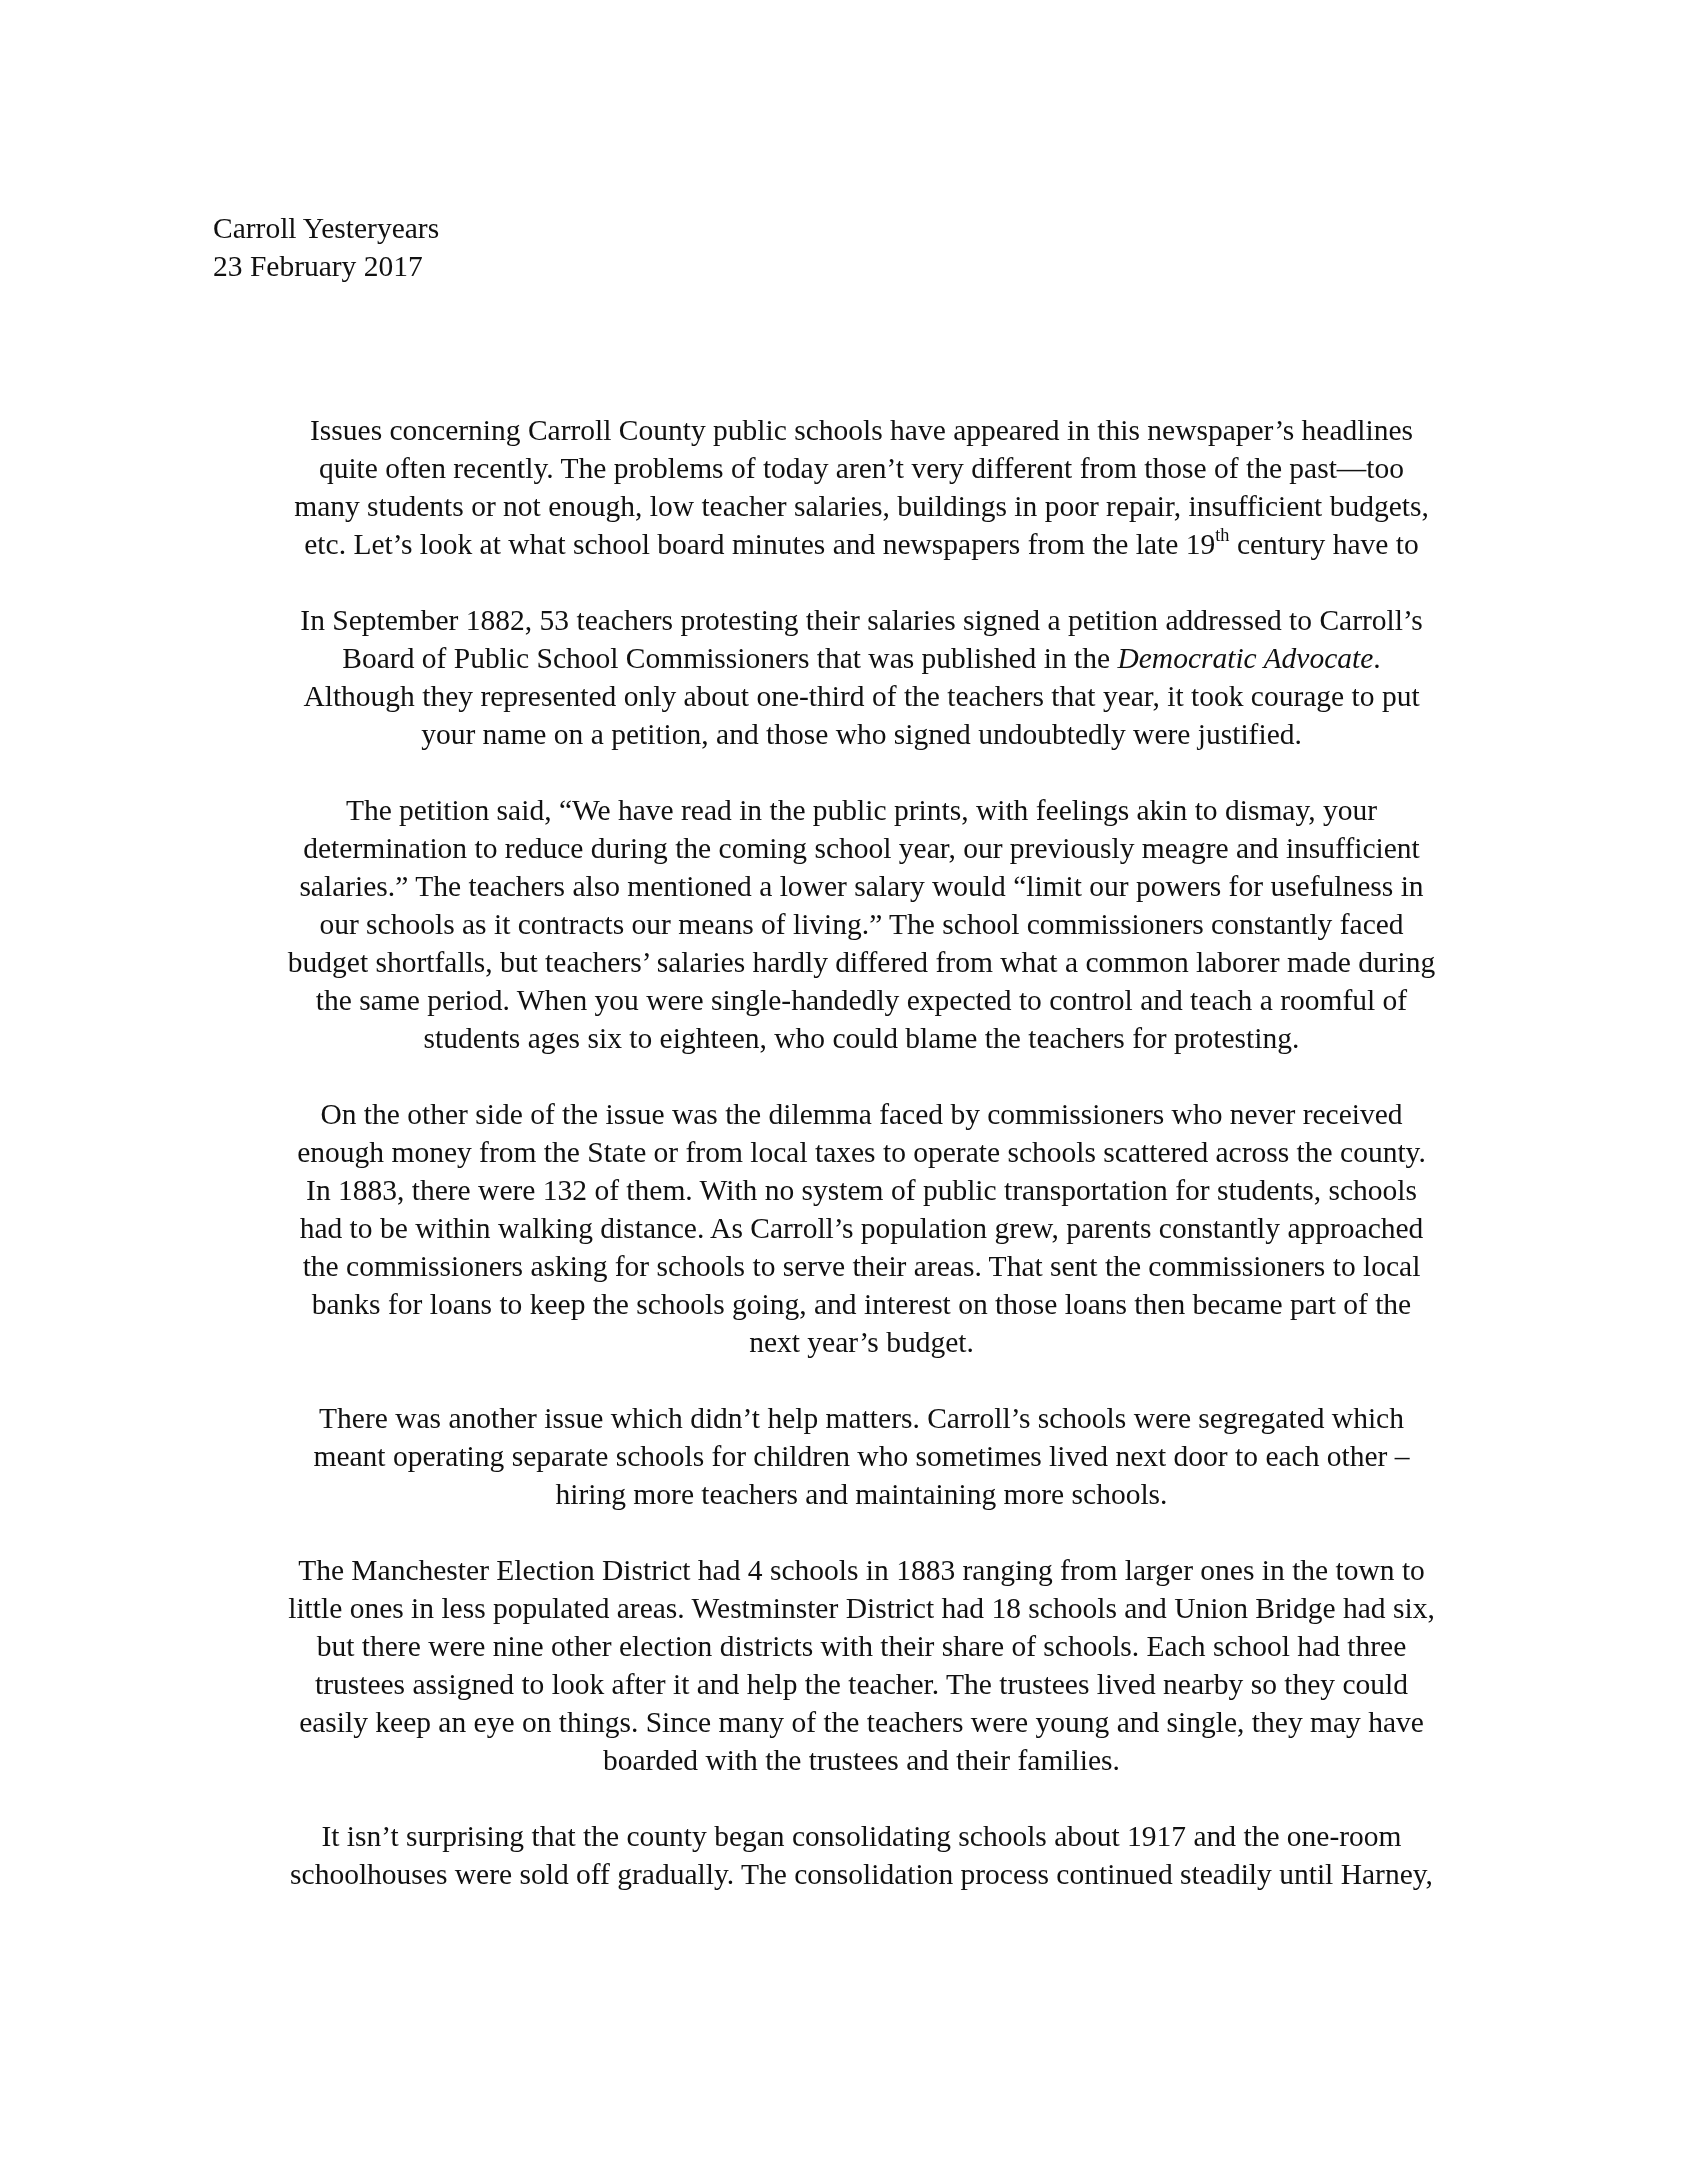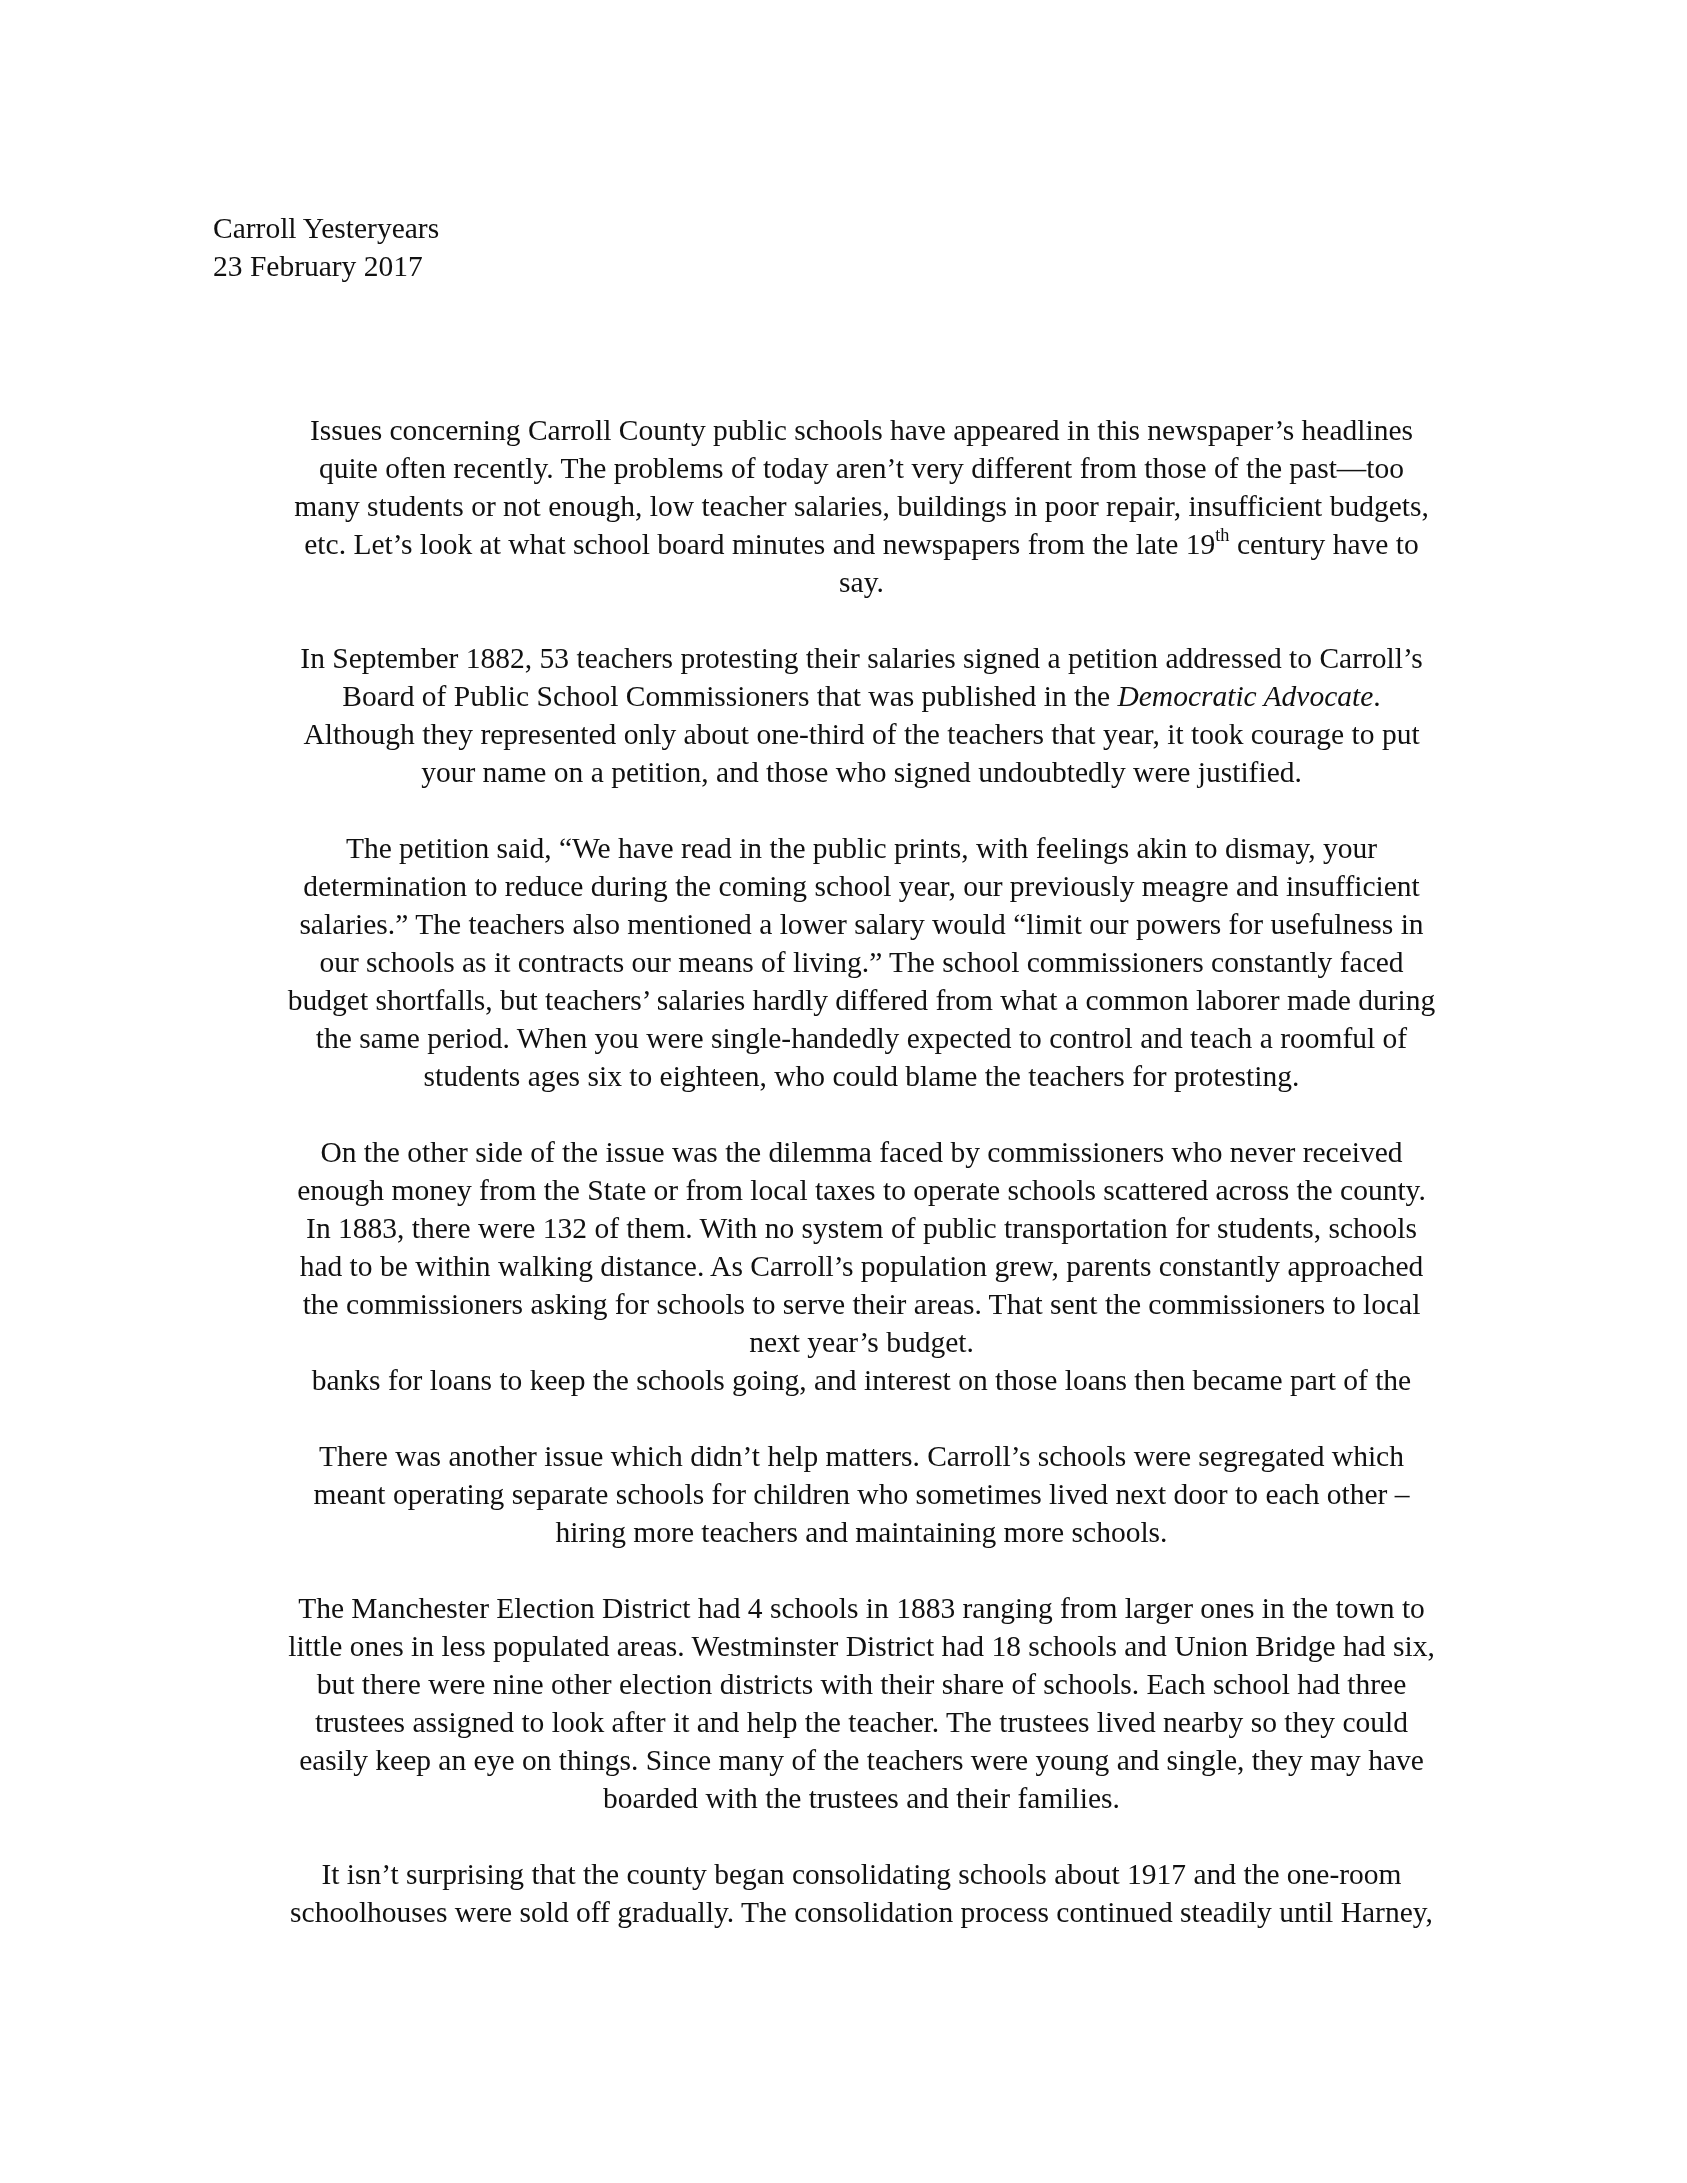--- a/index.html
+++ b/index.html
@@ -42,21 +42,20 @@
   </div>
   <div class="gap-sm"></div>
   <div class="gap-lg"></div>
 
   <div id="paragraphs">
       <div class="para">
         <span class="line">Issues concerning Carroll County public schools have appeared in this newspaper’s headlines</span>
         <span class="line">quite often recently. The problems of today aren’t very different from those of the past—too</span>
         <span class="line">many students or not enough, low teacher salaries, buildings in poor repair, insufficient budgets,</span>
         <span class="line">etc. Let’s look at what school board minutes and newspapers from the late 19<sup>th</sup> century have to</span>
-        <span class="line">say.</span>
       </div>
       <div class="para">
         <span class="line">In September 1882, 53 teachers protesting their salaries signed a petition addressed to Carroll’s</span>
         <span class="line">Board of Public School Commissioners that was published in the <em>Democratic Advocate</em>.</span>
         <span class="line">Although they represented only about one-third of the teachers that year, it took courage to put</span>
         <span class="line">your name on a petition, and those who signed undoubtedly were justified.</span>
       </div>
       <div class="para">
         <span class="line">The petition said, “We have read in the public prints, with feelings akin to dismay, your</span>
         <span class="line">determination to reduce during the coming school year, our previously meagre and insufficient</span>
@@ -65,22 +64,22 @@
         <span class="line">budget shortfalls, but teachers’ salaries hardly differed from what a common laborer made during</span>
         <span class="line">the same period. When you were single-handedly expected to control and teach a roomful of</span>
         <span class="line">students ages six to eighteen, who could blame the teachers for protesting.</span>
       </div>
       <div class="para">
         <span class="line">On the other side of the issue was the dilemma faced by commissioners who never received</span>
         <span class="line">enough money from the State or from local taxes to operate schools scattered across the county.</span>
         <span class="line">In 1883, there were 132 of them. With no system of public transportation for students, schools</span>
         <span class="line">had to be within walking distance. As Carroll’s population grew, parents constantly approached</span>
         <span class="line">the commissioners asking for schools to serve their areas. That sent the commissioners to local</span>
+        <span class="line">banks for loans to keep the schools going, and interest on those loans then became part of the</span>
         <span class="line">next year’s budget.</span>
-        <span class="line">banks for loans to keep the schools going, and interest on those loans then became part of the</span>
       </div>
       <div class="para">
         <span class="line">There was another issue which didn’t help matters. Carroll’s schools were segregated which</span>
         <span class="line">meant operating separate schools for children who sometimes lived next door to each other –</span>
         <span class="line">hiring more teachers and maintaining more schools.</span>
       </div>
       <div class="para">
         <span class="line">The Manchester Election District had 4 schools in 1883 ranging from larger ones in the town to</span>
         <span class="line">little ones in less populated areas. Westminster District had 18 schools and Union Bridge had six,</span>
         <span class="line">but there were nine other election districts with their share of schools. Each school had three</span>

